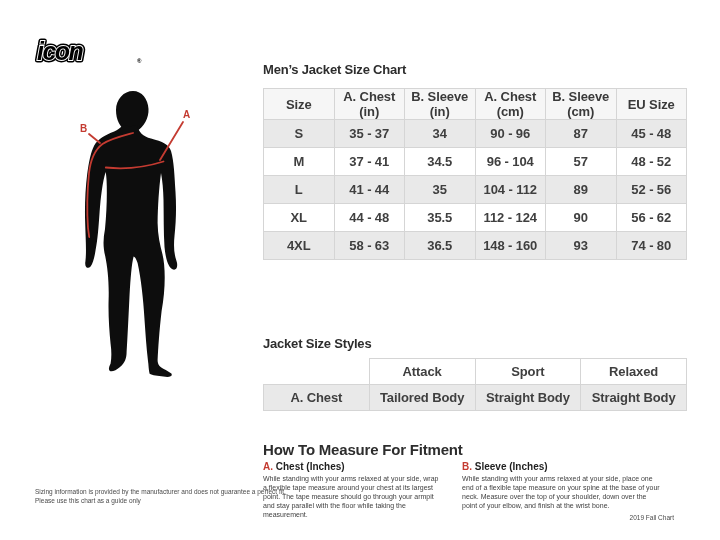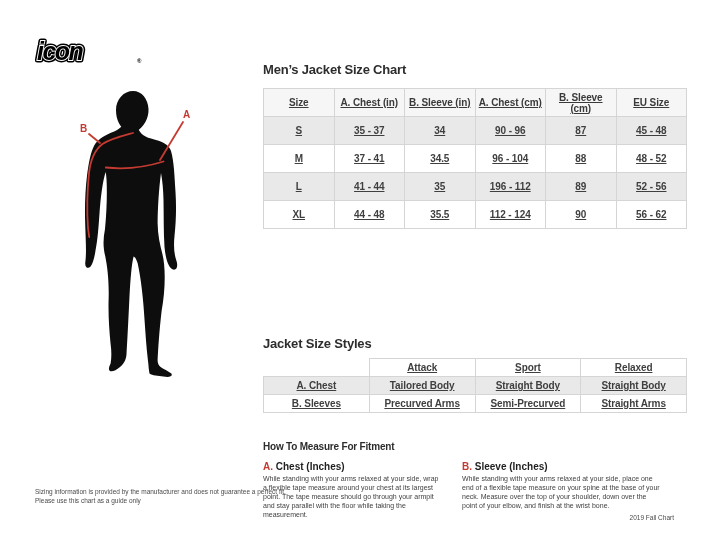--- a/index.html
+++ b/index.html
@@ -33,43 +33,42 @@
 
   
   .section-title {
     font-size: 13px;
     font-weight: bold;
     color: #2d2d2d;
     letter-spacing: -0.2px;
   }
   #size-chart-title { left: 263px; top: 62px; }
   #styles-title     { left: 263px; top: 336px; }
-  #measure-title    { left: 263px; top: 441px; font-size: 10px; }
+  #measure-title    { left: 263px; top: 441px; font-size: 15px; }
 
   
   table { border-collapse: collapse; table-layout: fixed; }
   th, td {
     border: 1px solid #d5d5d5;
-    font-size: 10px;
+    font-size: 13px;
     font-weight: bold;
     text-align: center;
     vertical-align: middle;
     color: #3f3f3f;
     padding: 0 2px;
     letter-spacing: -0.1px;
-    text-decoration: underline;
   }
   #size-table { left: 263px; top: 88px; width: 424px; }
   #size-table th, #size-table td { height: 28px; }
   #size-table thead th { background: #f6f6f6; color: #3a3a3a; }
   #size-table tbody tr:nth-child(odd)  td { background: #e9e9e9; }
   #size-table tbody tr:nth-child(even) td { background: #ffffff; }
 
   #styles-table { left: 263px; top: 358px; width: 424px; }
-  #styles-table th, #styles-table td { height: 18px; }
+  #styles-table th, #styles-table td { height: 26px; }
   #styles-table thead th { background: #ffffff; }
   #styles-table thead th:first-child { border: none; background: transparent; }
   #styles-table tbody tr:nth-child(odd)  td { background: #e9e9e9; }
   #styles-table tbody tr:nth-child(even) td { background: #ffffff; }
 
   
   .measure-col { top: 462px; font-size: 7px; line-height: 9px; color: #3f3f3f; }
   #measure-a { left: 263px; width: 180px; }
   #measure-b { left: 462px; width: 200px; }
   .measure-head { font-size: 10px; font-weight: bold; color: #1f1f1f; margin-bottom: 2.5px; }
@@ -169,64 +168,66 @@
         <td>34</td>
         <td>90 - 96</td>
         <td>87</td>
         <td>45 - 48</td>
       </tr>
       <tr>
         <td>M</td>
         <td>37 - 41</td>
         <td>34.5</td>
         <td>96 - 104</td>
-        <td>88</td>
+        <td>57</td>
         <td>48 - 52</td>
       </tr>
       <tr>
         <td>L</td>
         <td>41 - 44</td>
         <td>35</td>
-        <td>196 - 112</td>
+        <td>104 - 112</td>
         <td>89</td>
         <td>52 - 56</td>
       </tr>
       <tr>
         <td>XL</td>
         <td>44 - 48</td>
         <td>35.5</td>
         <td>112 - 124</td>
         <td>90</td>
         <td>56 - 62</td>
       </tr>
+      <tr>
+        <td>4XL</td>
+        <td>58 - 63</td>
+        <td>36.5</td>
+        <td>148 - 160</td>
+        <td>93</td>
+        <td>74 - 80</td>
+      </tr>
     </tbody>
   </table>
 
 <div id="styles-title" class="abs section-title">Jacket Size Styles</div>
 <table id="styles-table" class="abs">
     <thead>
       <tr>
         <th></th>
         <th>Attack</th>
         <th>Sport</th>
         <th>Relaxed</th>
       </tr>
     </thead>
     <tbody>
       <tr>
         <td>A. Chest</td>
         <td>Tailored Body</td>
         <td>Straight Body</td>
         <td>Straight Body</td>
-      </tr>
-      <tr>
-        <td>B. Sleeves</td>
-        <td>Precurved Arms</td>
-        <td>Semi-Precurved</td>
-        <td>Straight Arms</td>
       </tr>
     </tbody>
   </table>
 
 <div id="measure-title" class="abs section-title">How To Measure For Fitment</div>
 
 <div id="measure-a" class="abs measure-col">
   <div class="measure-head">
     <span class="measure-label">A.</span>
     <span>Chest (Inches)</span>

